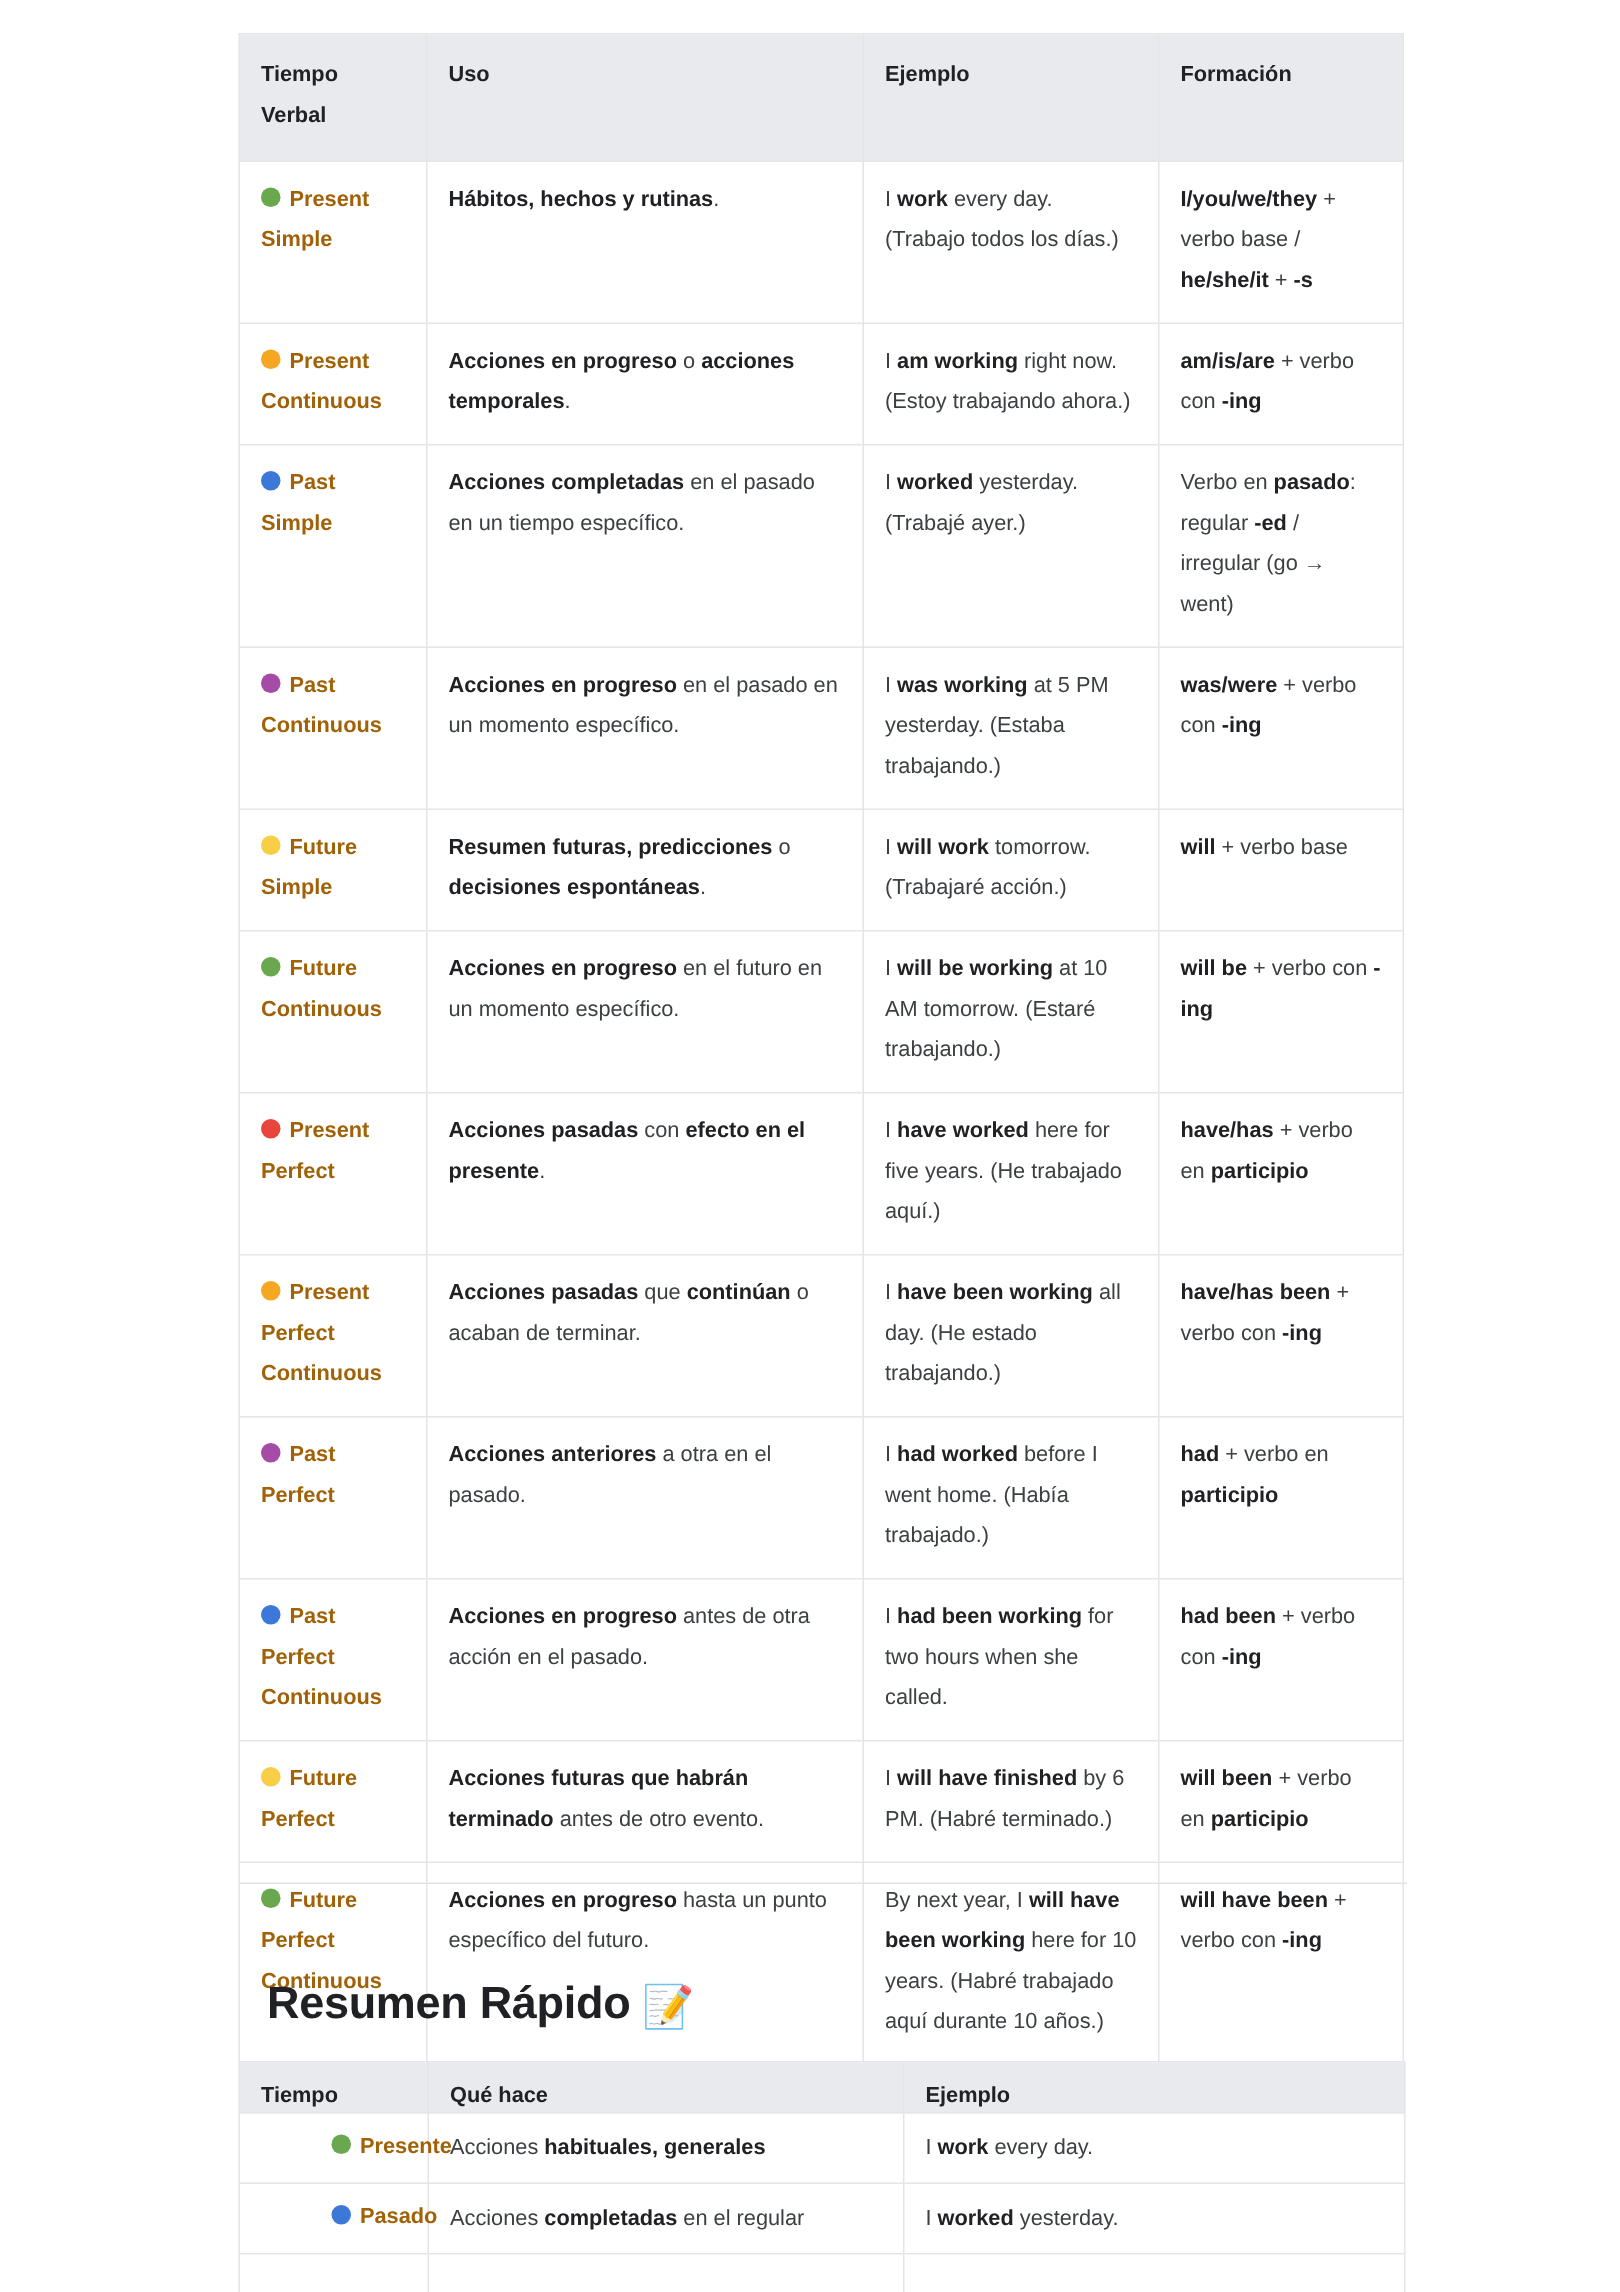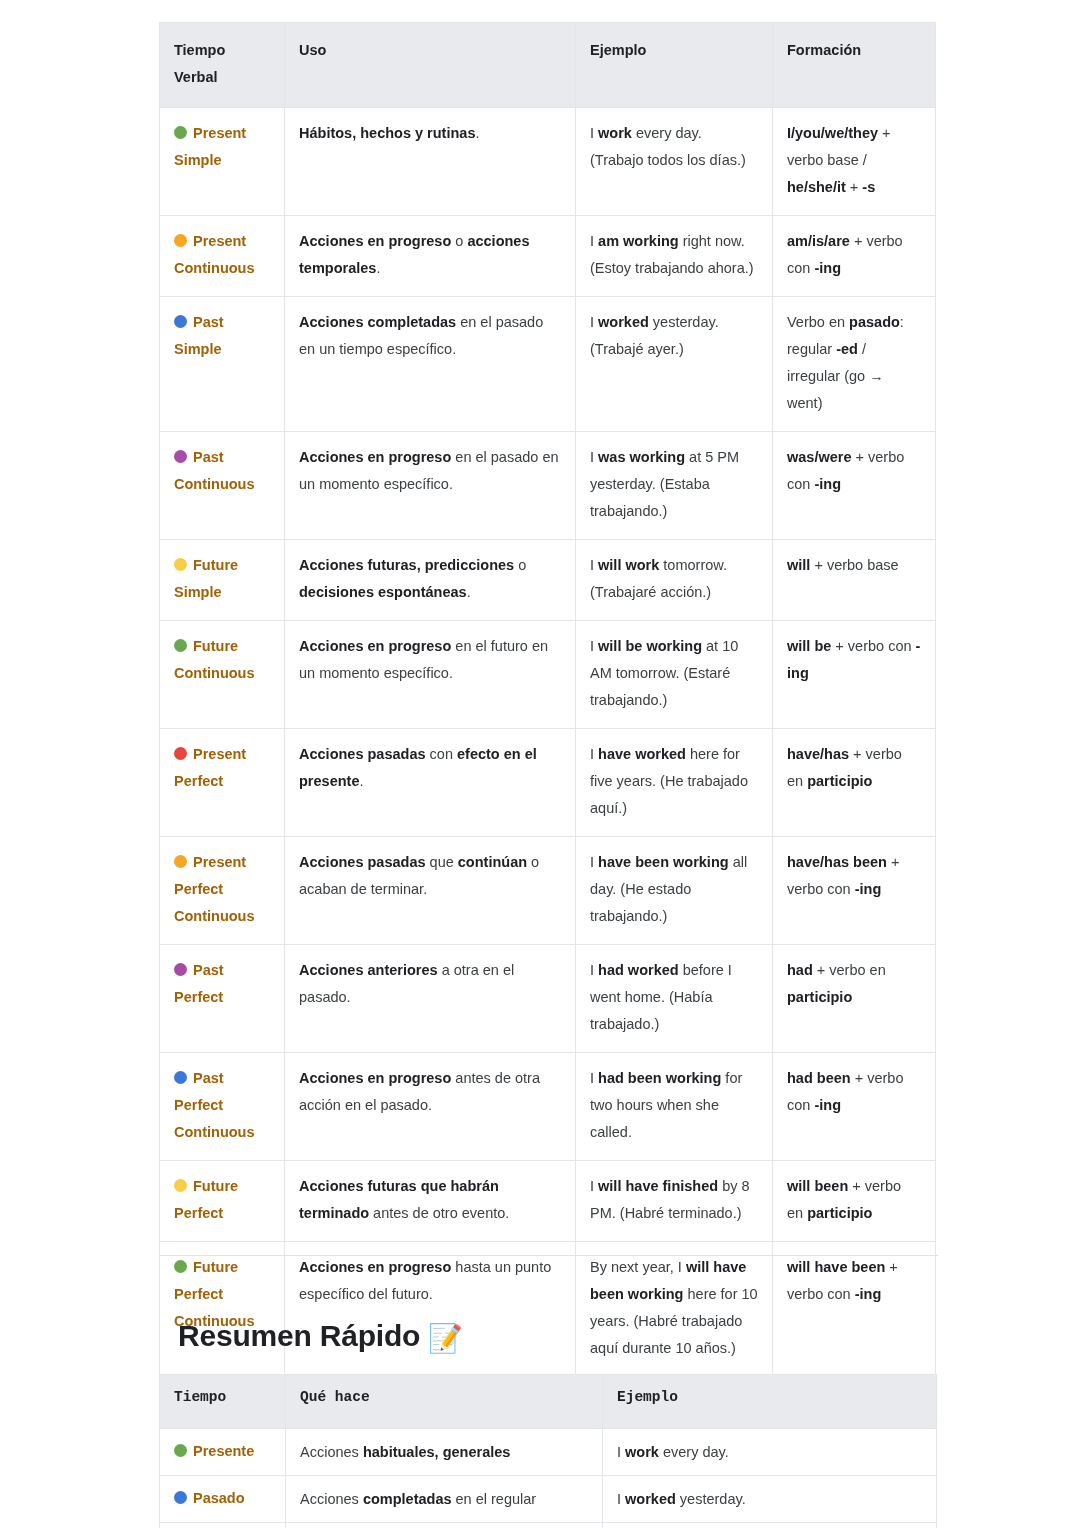--- a/index.html
+++ b/index.html
@@ -98,23 +98,23 @@
     left:159px; top:1360px;
     width:777px;
   }
   #summary-table .s0{width:126px;}
   #summary-table .s1{width:317px;}
   #summary-table .s2{width:334px;}
   #summary-table th,#summary-table td{
     padding:9px 14px 10px 14px;
     line-height:22px;
   }
-  #summary-table th{padding-top:11px;padding-bottom:20px;font-family:Liberation Mono, monospace;}
+  #summary-table th{padding-top:11px;padding-bottom:0;}
   #summary-table td{vertical-align:middle;}
-  #summary-table .tense-name{white-space:nowrap;}
+  #summary-table .tense-name{white-space:nowrap;margin-left:47px;}
   .big-ejemplo{
     font-size:25px;
     line-height:36px;
     color:#3c4043;
   }
   .tall-row td{height:62px;}
 </style>
 </head>
 <body>
 
@@ -165,21 +165,21 @@
             <div class="tense-name"><span class="dot" style="background: rgb(166, 76, 166);"></span><span>Past</span><br><span>Continuous</span></div>
           </td>
           <td><b>Acciones en progreso</b><span> en el pasado en un momento específico.</span></td>
           <td><span>I </span><b>was working</b><span> at 5 PM yesterday. (Estaba trabajando.)</span></td>
           <td><b>was/were</b><span> + verbo con </span><b>-ing</b></td>
         </tr>
         <tr>
           <td>
             <div class="tense-name"><span class="dot" style="background: rgb(247, 206, 70);"></span><span>Future</span><br><span>Simple</span></div>
           </td>
-          <td><b>Acciones futuras, predicciones</b><span> o </span><b>decisiones espontáneas</b><span>.</span></td>
+          <td><b>Resumen futuras, predicciones</b><span> o </span><b>decisiones espontáneas</b><span>.</span></td>
           <td><span>I </span><b>will work</b><span> tomorrow. (Trabajaré acción.)</span></td>
           <td><b>will</b><span> + verbo base</span></td>
         </tr>
         <tr>
           <td>
             <div class="tense-name"><span class="dot" style="background: rgb(106, 168, 79);"></span><span>Future</span><br><span>Continuous</span></div>
           </td>
           <td><b>Acciones en progreso</b><span> en el futuro en un momento específico.</span></td>
           <td><span>I </span><b>will be working</b><span> at 10 AM tomorrow. (Estaré trabajando.)</span></td>
           <td><b>will be</b><span> + verbo con </span><b>-ing</b></td>
@@ -214,21 +214,21 @@
           </td>
           <td><b>Acciones en progreso</b><span> antes de otra acción en el pasado.</span></td>
           <td><span>I </span><b>had been working</b><span> for two hours when she called.</span></td>
           <td><b>had been</b><span> + verbo con </span><b>-ing</b></td>
         </tr>
         <tr>
           <td>
             <div class="tense-name"><span class="dot" style="background: rgb(247, 206, 70);"></span><span>Future</span><br><span>Perfect</span></div>
           </td>
           <td><b>Acciones futuras que habrán terminado</b><span> antes de otro evento.</span></td>
-          <td><span>I </span><b>will have finished</b><span> by 8 PM. (Habré terminado.)</span></td>
+          <td><span>I </span><b>will have finished</b><span> by 6 PM. (Habré terminado.)</span></td>
           <td><b>will been</b><span> + verbo en </span><b>participio</b></td>
         </tr>
         <tr>
           <td>
             <div class="tense-name"><span class="dot" style="background: rgb(106, 168, 79);"></span><span>Future</span><br><span>Perfect</span><br><span>Continuous</span></div>
           </td>
           <td><b>Acciones en progreso</b><span> hasta un punto específico del futuro.</span></td>
           <td><span>By next year, I </span><b>will have been working</b><span> here for 10 years. (Habré trabajado aquí durante 10 años.)</span></td>
           <td><b>will have been</b><span> + verbo con </span><b>-ing</b></td>
         </tr>

